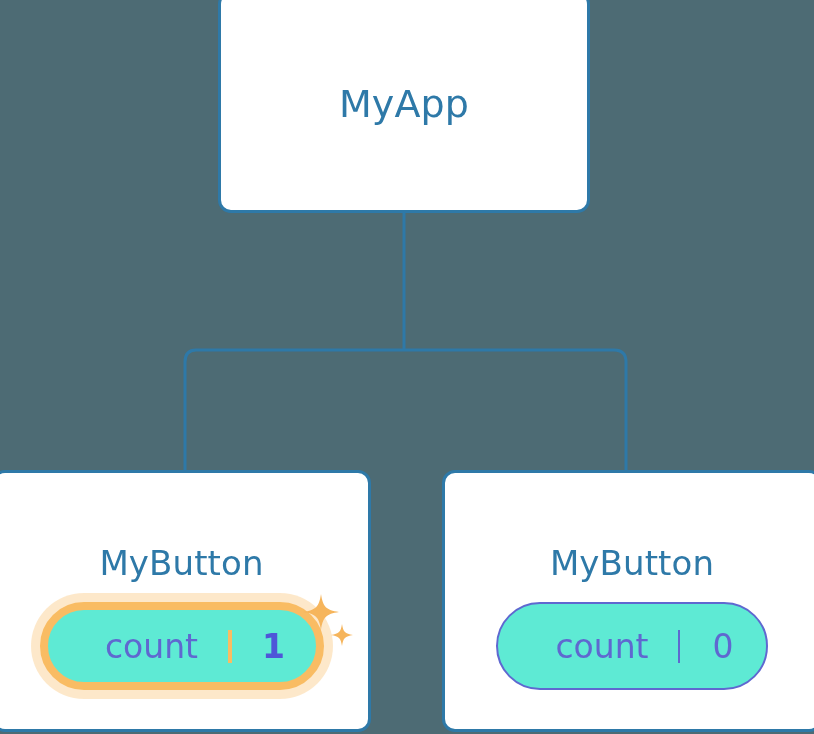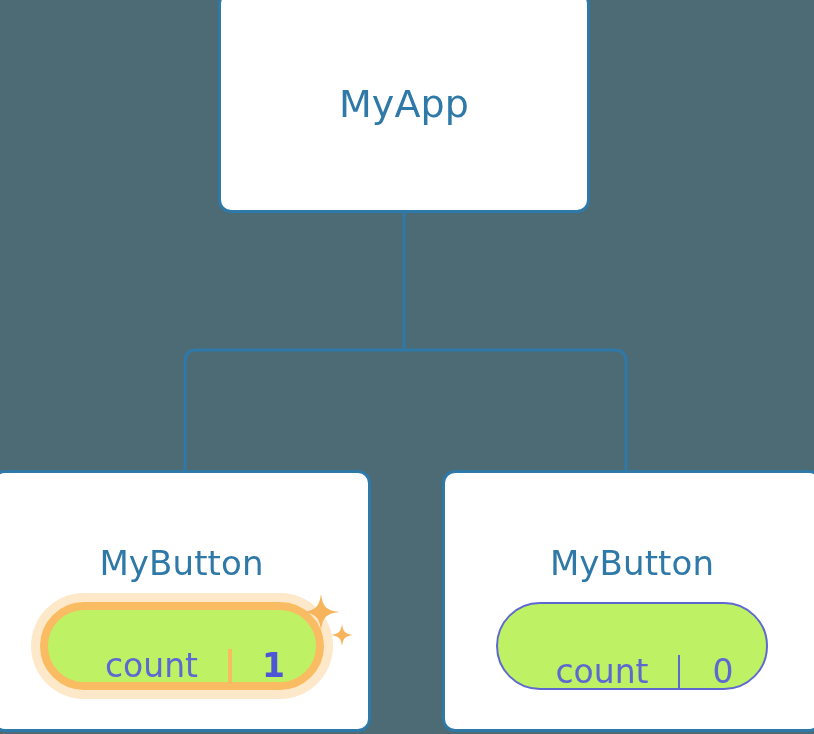--- a/index.html
+++ b/index.html
@@ -89,23 +89,23 @@
     position: relative;
     margin-top: 22px;
     display: flex;
     justify-content: center;
     width: 100%;
   }
 
   .pill {
     position: relative;
     display: flex;
-    align-items: flex-end;
+    align-items: center;
     box-sizing: border-box;
-    background: #bef264;
+    background: #5eead4;
     border: 2px solid #5f68d0;
     border-radius: 999px;
     height: 88px;
   }
   .pill .pill-key,
   .pill .pill-val {
     display: flex;
     align-items: center;
     justify-content: center;
     color: #5f68d0;

